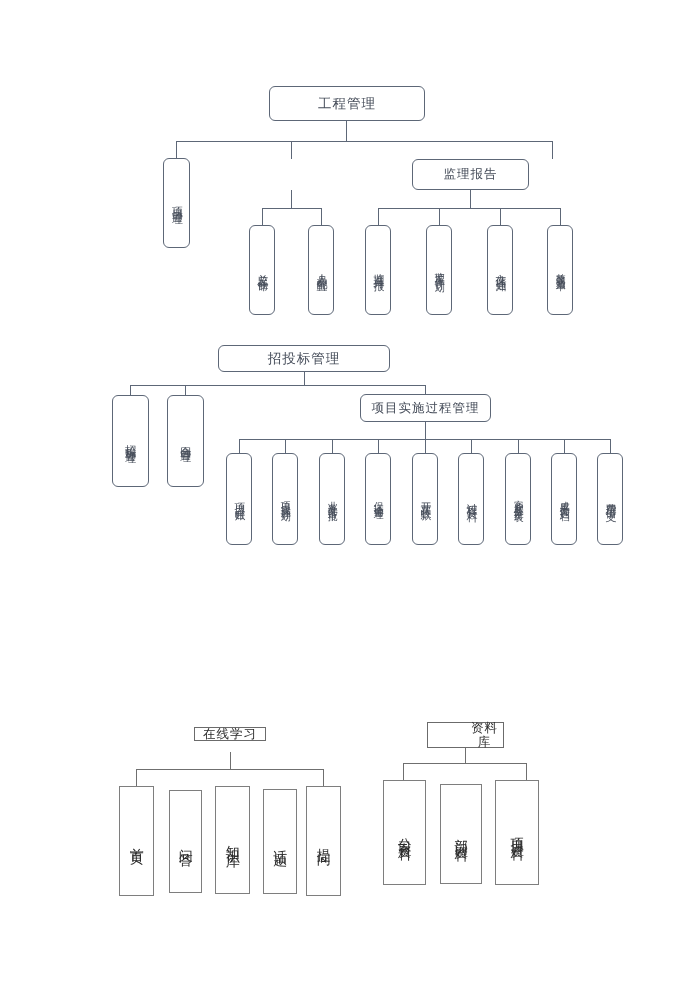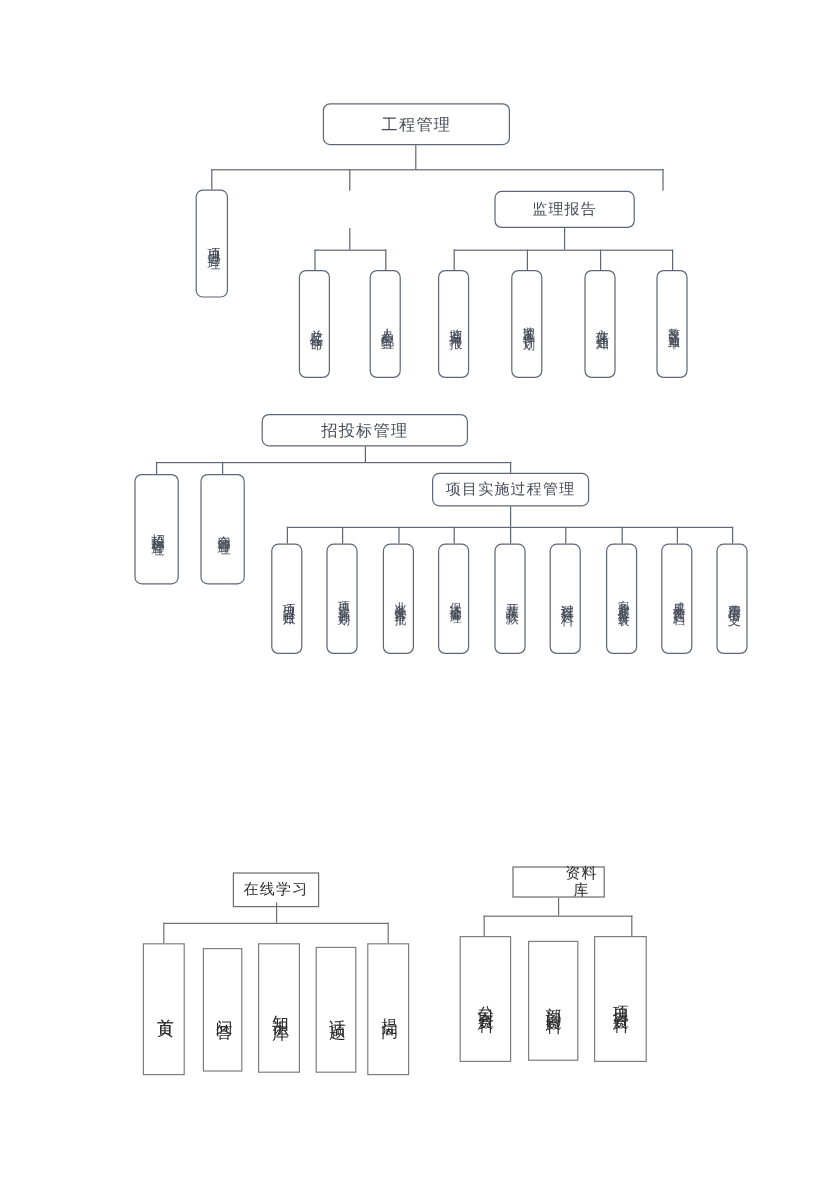--- a/index.html
+++ b/index.html
@@ -209,21 +209,21 @@
   <div class="node sk-slate" style="left:505px; top:453px; width:26px; height:92px;">
     <span class="label v-label tiny">客户服务评价表</span>
   </div>
   <div class="node sk-slate" style="left:551px; top:453px; width:26px; height:92px;">
     <span class="label v-label tiny">成果文件归档</span>
   </div>
   <div class="node sk-slate" style="left:597px; top:453px; width:26px; height:92px;">
     <span class="label v-label">费用借支</span>
   </div>
 
-  <div class="node sk-gray heavy" style="left:194px; top:727px; width:72px; height:29px;">
+  <div class="node sk-gray heavy" style="left:194px; top:727px; width:72px; height:14px;">
     <span class="label h-label sm">在线学习</span>
   </div>
   <div class="ln gray v" style="left:230px; top:752px; height:17px;"></div>
   <div class="ln gray h" style="left:136px; top:769px; width:188px;"></div>
   <div class="ln gray v" style="left:136px; top:769px; height:17px;"></div>
   <div class="ln gray v" style="left:323px; top:769px; height:17px;"></div>
 
   <div class="node sk-gray" style="left:119px; top:786px; width:35px; height:110px;">
     <span class="label v-label gray">首页</span>
   </div>

